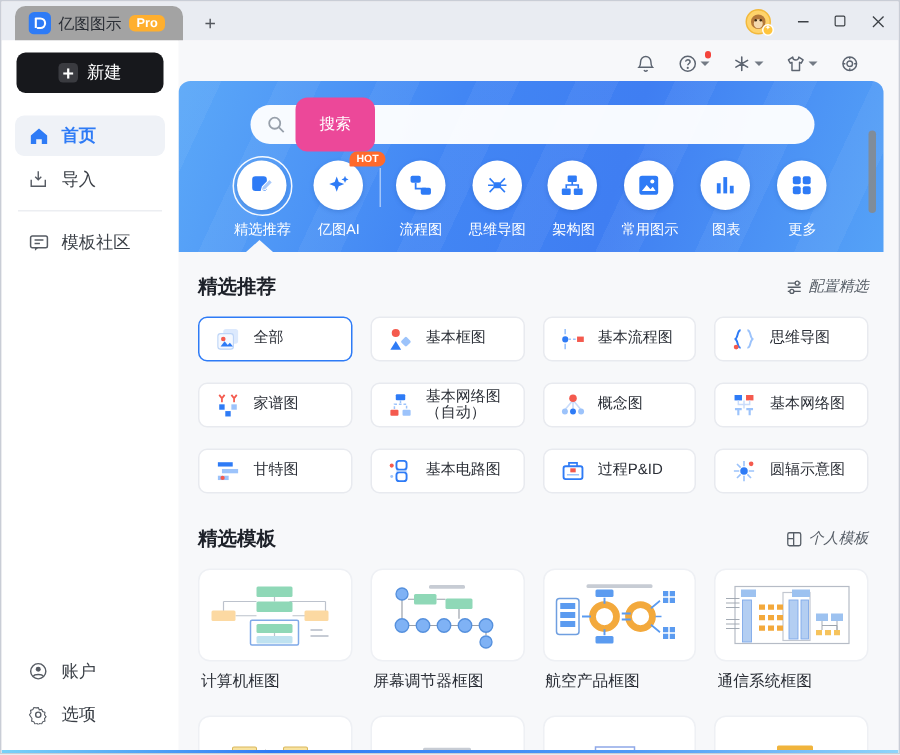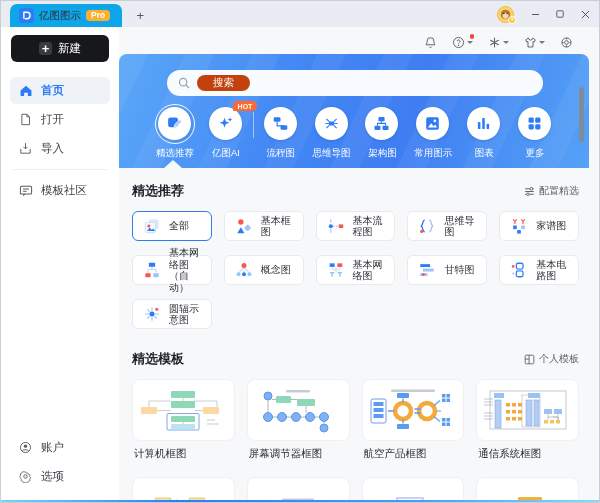--- a/index.html
+++ b/index.html
@@ -1,21 +1,21 @@
 <!DOCTYPE html>
 <html><head>
 <meta charset="utf-8">
 <style>
   html,body{margin:0;padding:0;}
   body{width:600px;height:503px;font-family:"Liberation Sans","DejaVu Sans",sans-serif;overflow:hidden;background:#e9ecf2;}
   *{box-sizing:border-box;-webkit-font-smoothing:antialiased;}
   .window{position:relative;width:600px;height:503px;border:1px solid #c9cdd6;display:flex;flex-direction:column;background:#fff;overflow:hidden;}
   
   .titlebar{height:26px;background:#e9ecf2;display:flex;align-items:flex-end;flex:none;}
-  .tab{height:23px;margin-left:9px;background:#0ea5e9;border-radius:7px 7px 0 0;display:flex;align-items:center;gap:5px;padding:0 12px 0 9px;min-width:112px;}
+  .tab{height:23px;margin-left:9px;background:#a3a3a3;border-radius:7px 7px 0 0;display:flex;align-items:center;gap:5px;padding:0 12px 0 9px;min-width:112px;}
   .tab-logo{width:15px;height:15px;flex:none;display:flex;}
   .tab-title{font-size:10.5px;color:#2b2f36;white-space:nowrap;}
   .pro-badge{font-size:8.5px;font-weight:bold;color:#fff;background:#ffaf2e;border-radius:4px;padding:1.5px 5px;line-height:1;}
   .newtab{width:20px;height:20px;margin:0 0 2px 8px;display:flex;align-items:center;justify-content:center;font-size:13px;color:#53575e;border-radius:4px;}
   .titlebar-right{margin-left:auto;display:flex;align-items:center;height:26px;}
   .avatar{width:17px;height:17px;border-radius:50%;background:#ffd36b;border:1px solid #f2b93c;position:relative;margin-right:10px;flex:none;}
   .avatar svg{display:block;}
   .avatar .vip{position:absolute;right:-3px;bottom:-2px;width:8px;height:8px;border-radius:50%;background:#ffc53d;border:1px solid #fff;display:flex;align-items:center;justify-content:center;font-size:5px;color:#fff;line-height:1;}
   .winbtn{width:22px;height:22px;display:flex;align-items:center;justify-content:center;color:#3c4046;margin-right:3px;}
   .winbtn svg{display:block;}
@@ -36,37 +36,37 @@
   .topicon{position:relative;display:flex;align-items:center;color:#5c6470;cursor:pointer;}
   .topicon svg{display:block;}
   .caret{width:0;height:0;border-left:3px solid transparent;border-right:3px solid transparent;border-top:3.5px solid #737a84;margin-left:2px;display:inline-block;}
   .reddot{position:absolute;top:-2px;right:-1px;width:4.5px;height:4.5px;border-radius:50%;background:#f4443c;}
   
   .banner{position:relative;margin:0 10px 0 0;height:114px;border-radius:8px 8px 0 0;background:linear-gradient(108deg,#5ba8f8 0%,#4286f4 38%,#3f7ef2 62%,#55a2f7 100%);flex:none;overflow:visible;}
   .banner::before{content:"";position:absolute;inset:0;border-radius:8px 8px 0 0;background:repeating-linear-gradient(115deg,rgba(255,255,255,0.05) 0 26px,rgba(255,255,255,0) 26px 60px);}
   .searchbar{position:relative;margin:16px 46px 0 48px;height:26px;background:rgba(255,255,255,0.96);border-radius:14px;display:flex;align-items:center;padding:0 4px 0 11px;gap:7px;}
   .searchbar input{flex:1;border:none;outline:none;background:transparent;font-size:10.5px;color:#333;font-family:inherit;}
   .searchbar input::placeholder{color:#9aa3af;}
-  .search-btn{height:16px;background:#c2410c;color:#fff;border:none;border-radius:8px;padding:0 16px;font-size:10.5px;cursor:pointer;font-family:Liberation Mono, monospace;flex:none;}
+  .search-btn{height:36px;background:#ec4899;color:#fff;border:none;border-radius:8px;padding:0 16px;font-size:10.5px;cursor:pointer;font-family:Liberation Mono, monospace;flex:none;}
   .cats{position:relative;display:flex;justify-content:space-between;align-items:flex-start;padding:8px 30px 0 32px;}
   .cat{display:flex;flex-direction:column;align-items:center;width:48px;cursor:pointer;}
   .cat-ring{position:relative;width:40px;height:40px;border-radius:50%;border:1.5px solid transparent;padding:2px;display:flex;}
   .cat.selected .cat-ring{border-color:rgba(255,255,255,0.95);}
   .cat-circle{width:33px;height:33px;border-radius:50%;background:#fff;display:flex;align-items:center;justify-content:center;box-shadow:0 1px 3px rgba(21,73,155,0.25);}
   .cat-label{font-size:9.5px;color:#fff;margin-top:3px;white-space:nowrap;}
   .hot{position:absolute;top:-4px;right:-12px;background:#ff6a2c;color:#fff;font-size:7px;font-weight:bold;padding:1.5px 4.5px;border-radius:7px 7px 7px 1px;line-height:1;}
   .cat-divider{width:1px;height:26px;background:rgba(255,255,255,0.5);margin-top:8px;}
   .banner-notch{position:absolute;bottom:0;left:45px;width:0;height:0;border-left:9px solid transparent;border-right:9px solid transparent;border-bottom:8px solid #f7f8fa;}
   
   .sections{flex:1;padding:0 20px 0 13px;min-height:0;}
   .sec-head{display:flex;align-items:center;justify-content:space-between;margin:14px 0 11px 0;}
   .sec-title{font-size:13px;font-weight:bold;color:#1d2129;}
-  .sec-action{display:flex;align-items:center;gap:4px;font-size:10px;color:#565d66;cursor:pointer;}
+  .sec-action{display:flex;align-items:center;gap:4px;font-size:10px;color:#565d66;cursor:pointer;font-style:italic;}
   .sec-action svg{display:block;}
-  .pills{display:grid;grid-template-columns:repeat(5,1fr);gap:14px 12px;}
+  .pills{display:grid;grid-template-columns:repeat(4,1fr);gap:14px 12px;}
   .pill{height:30px;background:#fff;border:1px solid #e8eaef;border-radius:6px;display:flex;align-items:center;gap:8px;padding:0 6px 0 10px;cursor:pointer;}
   .pill.selected{border:1.5px solid #2e7bf6;}
   .pill-ic{width:18px;height:18px;flex:none;display:flex;}
   .pill-label{font-size:10px;color:#2a2e36;line-height:1.15;}
   .tgrid{display:grid;grid-template-columns:repeat(4,1fr);gap:0 12px;}
   .tcard-wrap{margin-bottom:16px;cursor:pointer;}
   .tcard{height:62px;background:#fff;border-radius:8px;border:1px solid #eef0f4;display:flex;align-items:center;justify-content:center;overflow:hidden;}
   .tlabel{font-size:10.5px;color:#2a2e36;margin:6px 0 0 2px;white-space:nowrap;}
   
   .scroll-thumb{position:absolute;top:60px;right:15px;width:5px;height:55px;border-radius:3px;background:#84898f;opacity:0.9;z-index:9;}
@@ -132,29 +132,20 @@
             <span class="nav-ic">
               <svg viewBox="0 0 18 18" width="14" height="14">
                 <path d="M9 2.2l7 6v7.3h-4.6v-4.2H6.6v4.2H2V8.2z" fill="currentColor"></path>
               </svg>
             </span>
             <span class="nav-label">首页</span>
           </div>
           <div class="nav-item">
             <span class="nav-ic">
               <svg viewBox="0 0 18 18" width="13" height="13">
-                <path d="M4 1.8h7l3.5 3.5v10.9H4z" fill="none" stroke="currentColor" stroke-width="1.3" stroke-linejoin="round"></path>
-                <path d="M11 1.8v3.5h3.5" fill="none" stroke="currentColor" stroke-width="1.3"></path>
-              </svg>
-            </span>
-            <span class="nav-label">打开</span>
-          </div>
-          <div class="nav-item">
-            <span class="nav-ic">
-              <svg viewBox="0 0 18 18" width="13" height="13">
                 <path d="M9 1.5v8M6.2 6.7L9 9.5l2.8-2.8" fill="none" stroke="currentColor" stroke-width="1.3"></path>
                 <path d="M2.5 9.5v6h13v-6" fill="none" stroke="currentColor" stroke-width="1.3"></path>
               </svg>
             </span>
             <span class="nav-label">导入</span>
           </div>
           <div class="side-divider"></div>
           <div class="nav-item">
             <span class="nav-ic">
               <svg viewBox="0 0 18 18" width="14" height="14">
@@ -464,20 +455,31 @@
               <span class="pill-ic">
                 <svg viewBox="0 0 20 20" width="18" height="18">
                   <rect x="7" y="2.5" width="7.5" height="6.5" rx="2" fill="none" stroke="#2e7bf6" stroke-width="1.4"></rect>
                   <rect x="7" y="11" width="7.5" height="6.5" rx="2" fill="none" stroke="#2e7bf6" stroke-width="1.4"></rect>
                   <path d="M7 10h7.5" stroke="#9cc3fb" stroke-width="1"></path>
                   <circle cx="3.5" cy="6" r="1.5" fill="#f45a4e"></circle>
                   <circle cx="3.5" cy="14" r="1.1" fill="#9cc3fb"></circle>
                 </svg>
               </span>
               <span class="pill-label">基本电路图</span>
+            </div>
+            <div class="pill">
+              <span class="pill-ic">
+                <svg viewBox="0 0 20 20" width="18" height="18">
+                  <rect x="3" y="6.5" width="14" height="9.5" rx="1.5" fill="none" stroke="#2e7bf6" stroke-width="1.4"></rect>
+                  <path d="M7 6.5V4h6v2.5" fill="none" stroke="#2e7bf6" stroke-width="1.2"></path>
+                  <rect x="8" y="8" width="4" height="3" fill="#f45a4e"></rect>
+                  <path d="M5.5 12.8h9" stroke="#9cc3fb" stroke-width="1.2"></path>
+                </svg>
+              </span>
+              <span class="pill-label">过程P&amp;ID</span>
             </div>
             <div class="pill">
               <span class="pill-ic">
                 <svg viewBox="0 0 20 20" width="18" height="18">
                   <g stroke="#9cc3fb" stroke-width="1.2">
                     <path d="M10 2.5v4M10 13.5v4M2.5 10h4M13.5 10h4M4.8 4.8l2.7 2.7M12.5 12.5l2.7 2.7M7.5 12.5l-2.7 2.7"></path>
                   </g>
                   <circle cx="10" cy="10" r="2.8" fill="#2e7bf6"></circle>
                   <circle cx="15.3" cy="4.7" r="1.7" fill="#f45a4e"></circle>
                 </svg>

